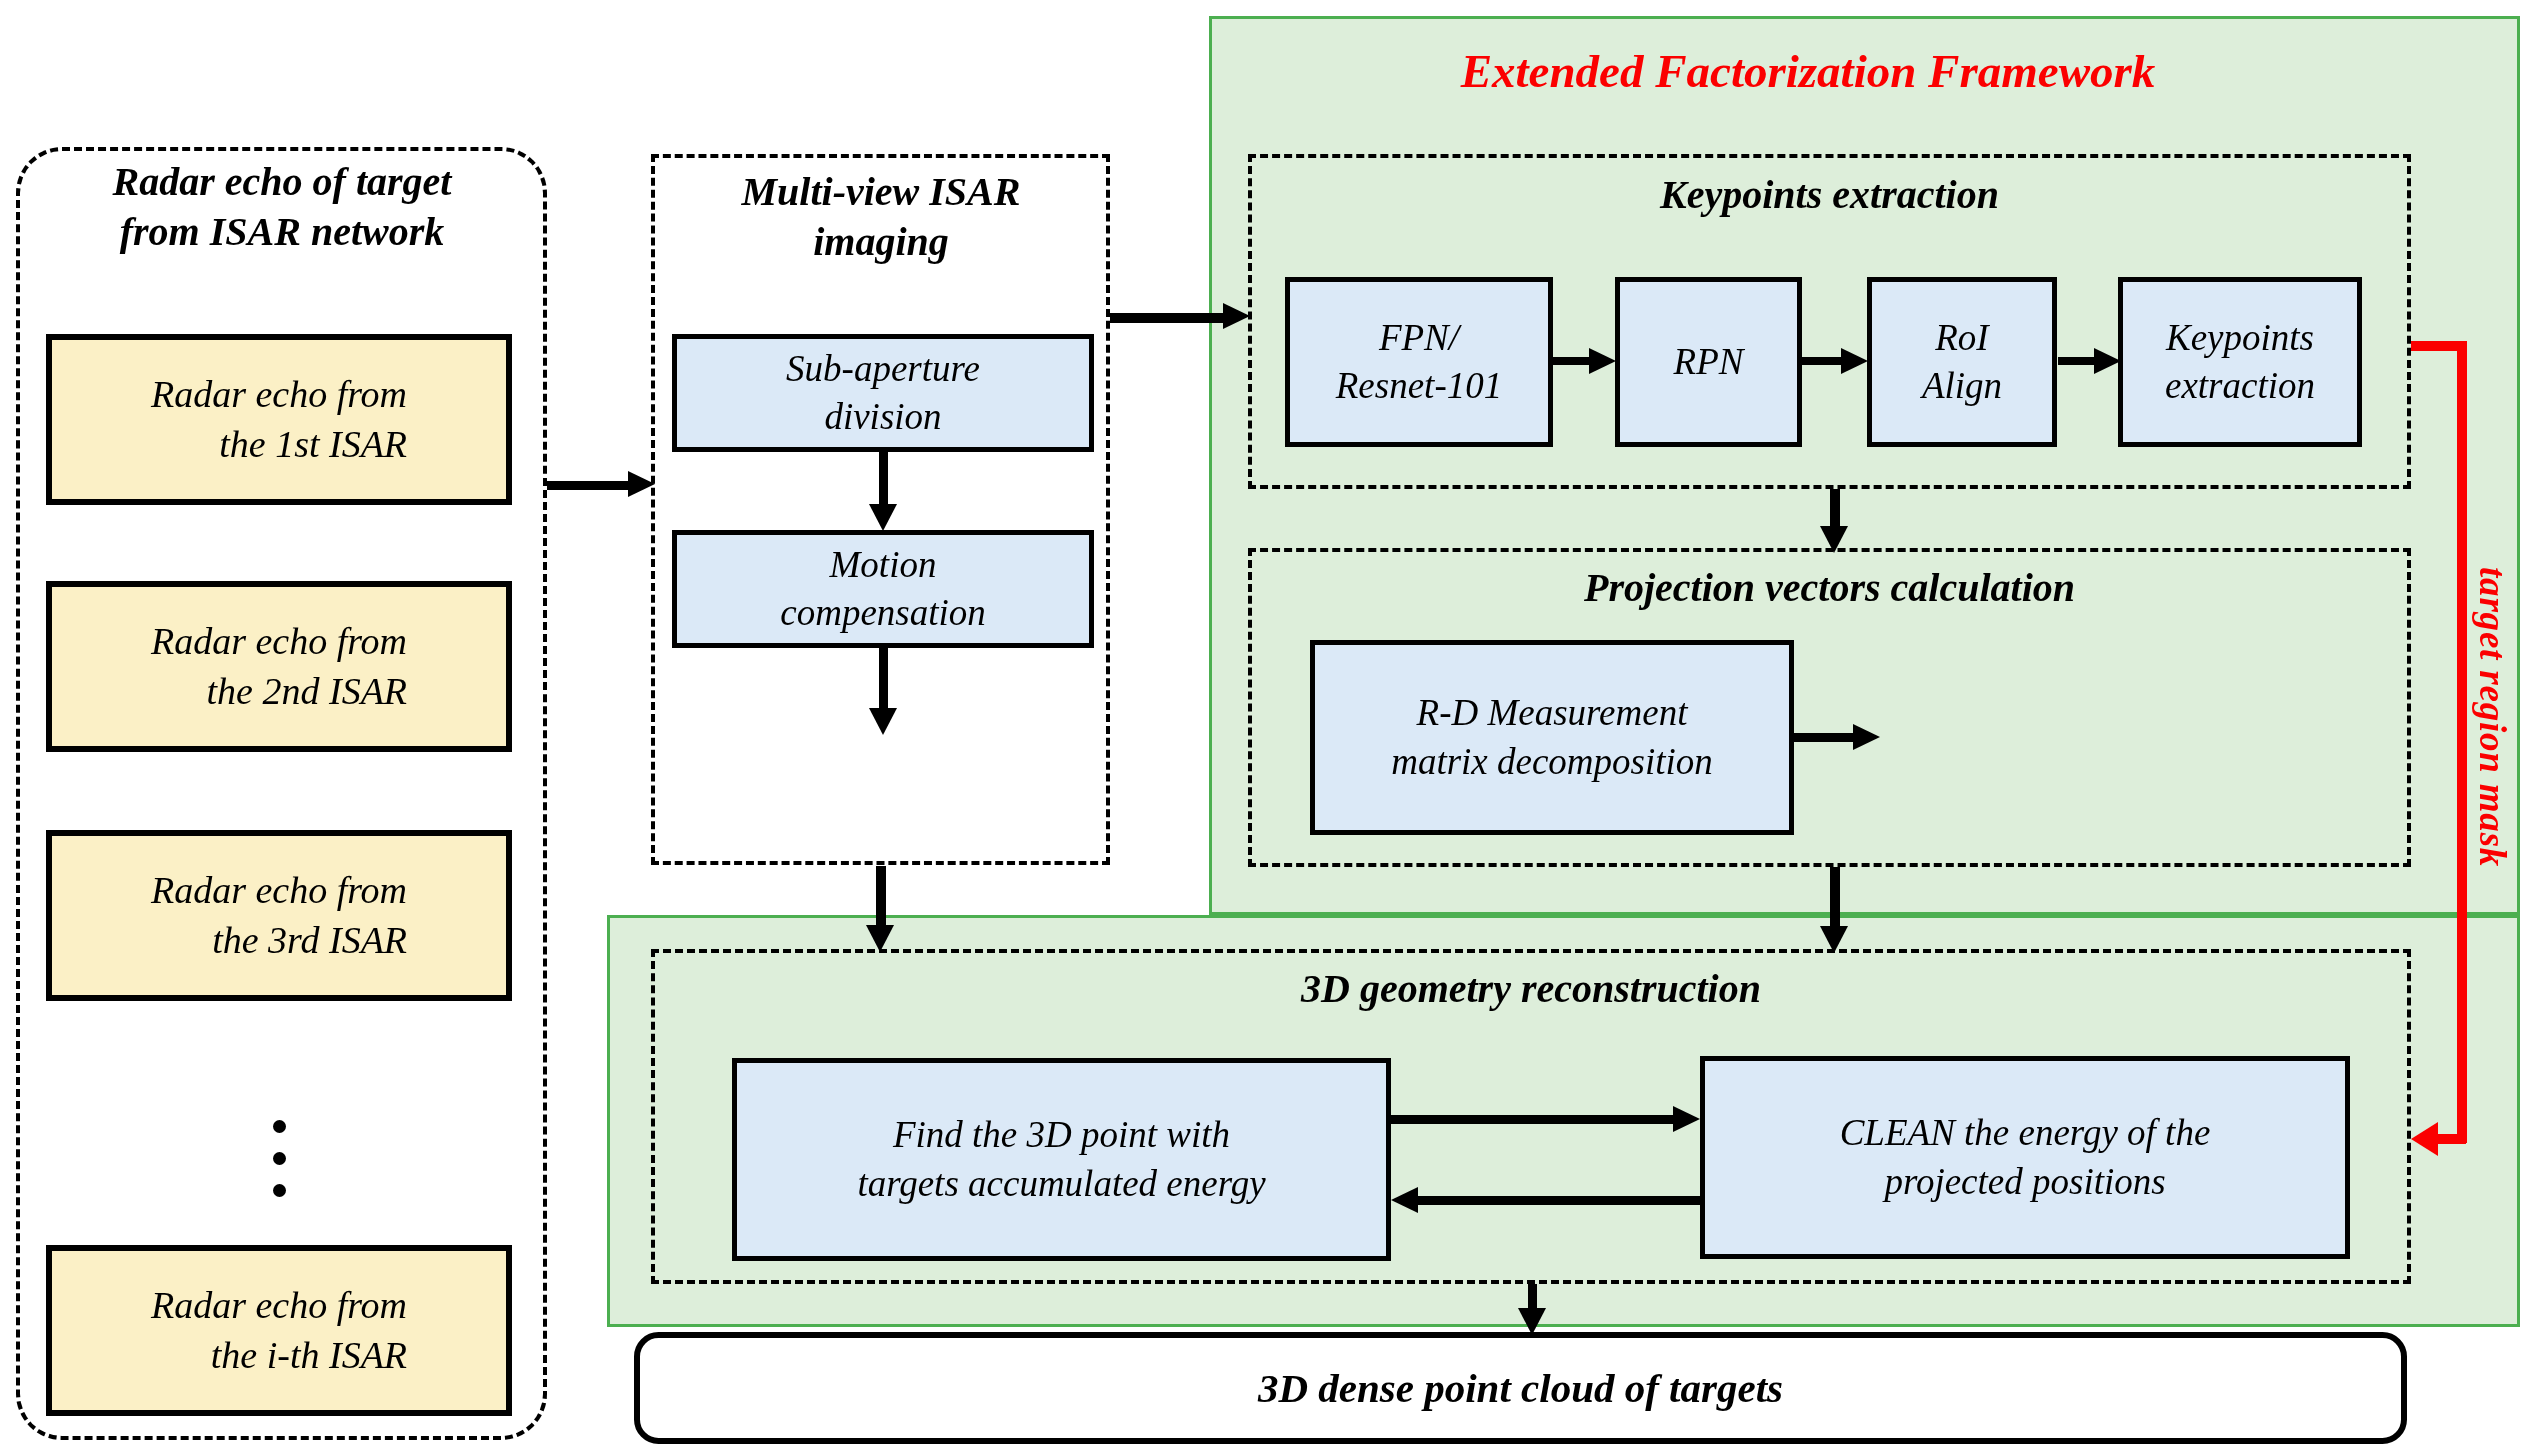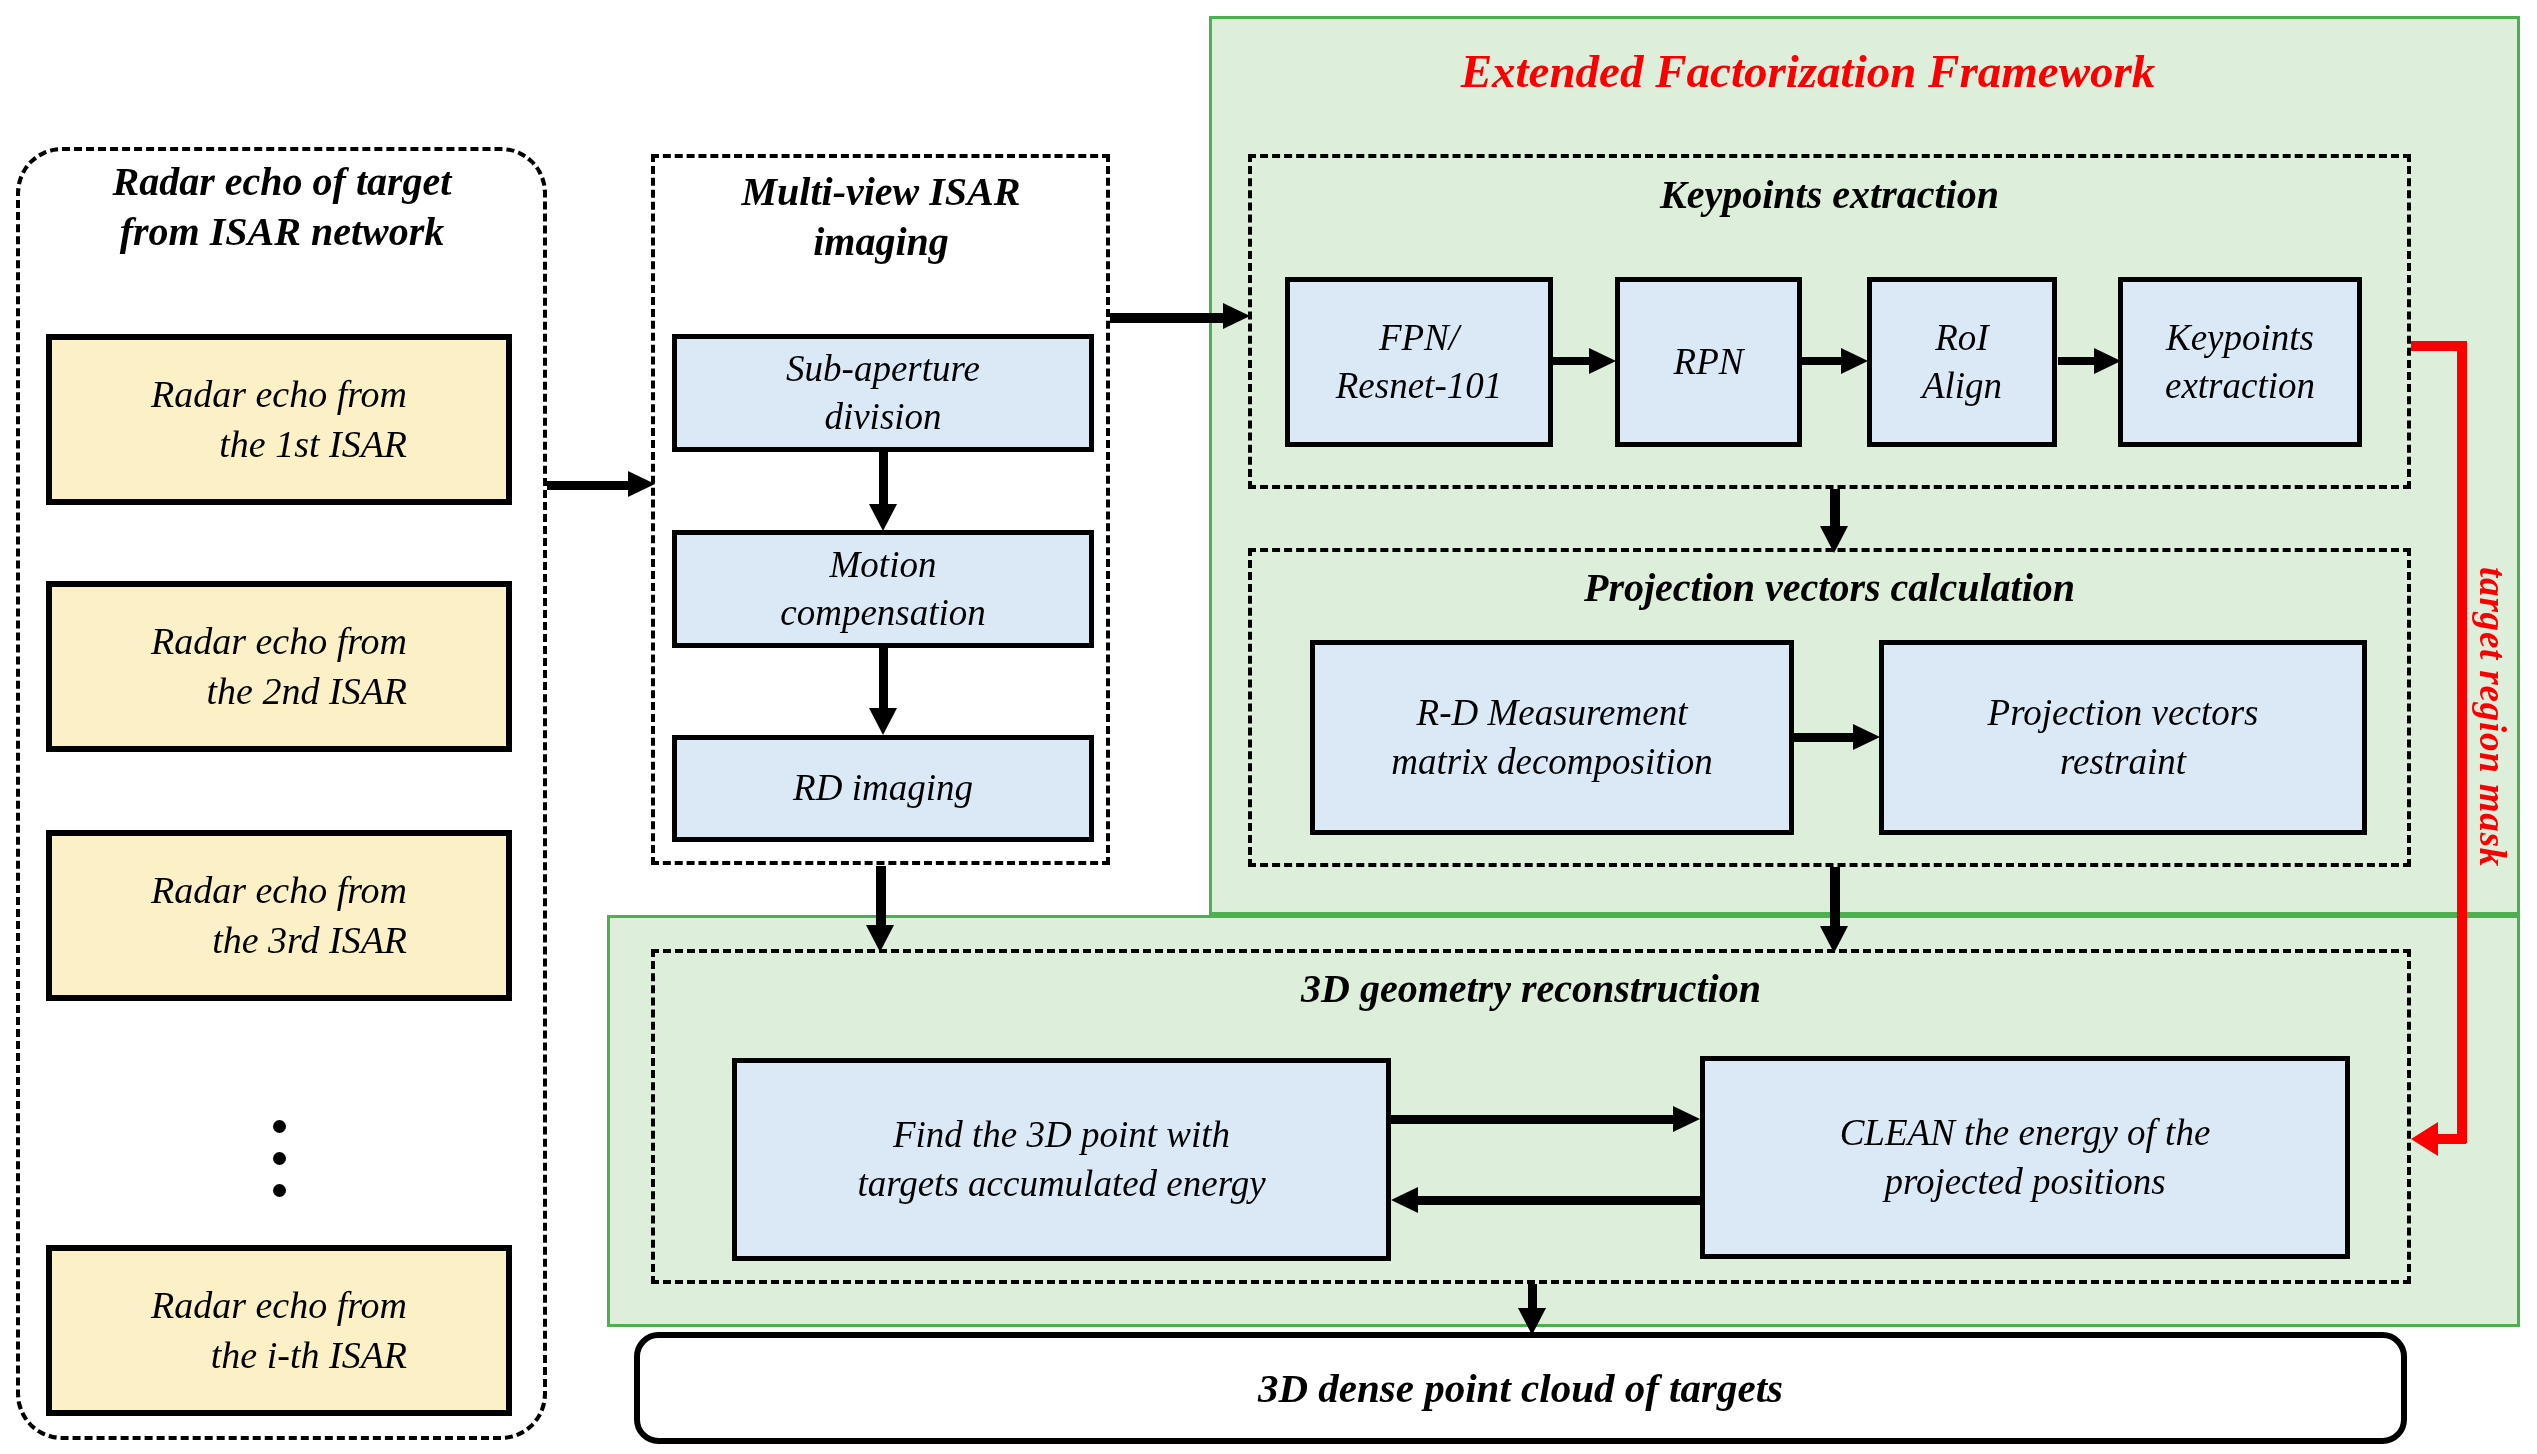--- a/index.html
+++ b/index.html
@@ -60,40 +60,37 @@
 the i-th ISAR</div>
 
   <div class="dashed" style="left:651px;top:154px;width:459px;height:711px;"></div>
   <div class="title t52" style="left:665px;top:167px;width:432px;">Multi-view ISAR
 imaging</div>
 
   <div class="box blue" style="left:672px;top:334px;width:422px;height:118px;">Sub-aperture
 division</div>
   <div class="box blue" style="left:672px;top:530px;width:422px;height:118px;">Motion
 compensation</div>
-  <div class="box blue" style="left:672px;top:735px;width:422px;height:107px;">RD imaging</div>
 
   <div class="dashed" style="left:1248px;top:154px;width:1163px;height:335px;"></div>
   <div class="title t52" style="left:1248px;top:170px;width:1163px;">Keypoints extraction</div>
 
   <div class="box blue" style="left:1285px;top:277px;width:268px;height:170px;">FPN/
 Resnet-101</div>
   <div class="box blue" style="left:1615px;top:277px;width:187px;height:170px;">RPN</div>
   <div class="box blue" style="left:1867px;top:277px;width:190px;height:170px;">RoI
 Align</div>
   <div class="box blue" style="left:2118px;top:277px;width:244px;height:170px;">Keypoints
 extraction</div>
 
   <div class="dashed" style="left:1248px;top:548px;width:1163px;height:319px;"></div>
   <div class="title t52" style="left:1248px;top:563px;width:1163px;">Projection vectors calculation</div>
 
   <div class="box blue" style="left:1310px;top:640px;width:484px;height:195px;">R-D Measurement
 matrix decomposition</div>
-  <div class="box blue" style="left:1879px;top:640px;width:488px;height:195px;">Projection vectors
-restraint</div>
 
   <div class="dashed" style="left:651px;top:949px;width:1760px;height:335px;"></div>
   <div class="title t52" style="left:651px;top:964px;width:1760px;">3D geometry reconstruction</div>
 
   <div class="box blue" style="left:732px;top:1058px;width:659px;height:203px;">Find the 3D point with
 targets accumulated energy</div>
   <div class="box blue" style="left:1700px;top:1056px;width:650px;height:203px;">CLEAN the energy of the
 projected positions</div>
 
   <div class="outbox" style="left:634px;top:1332px;width:1773px;height:112px;">3D dense point cloud of targets</div>

